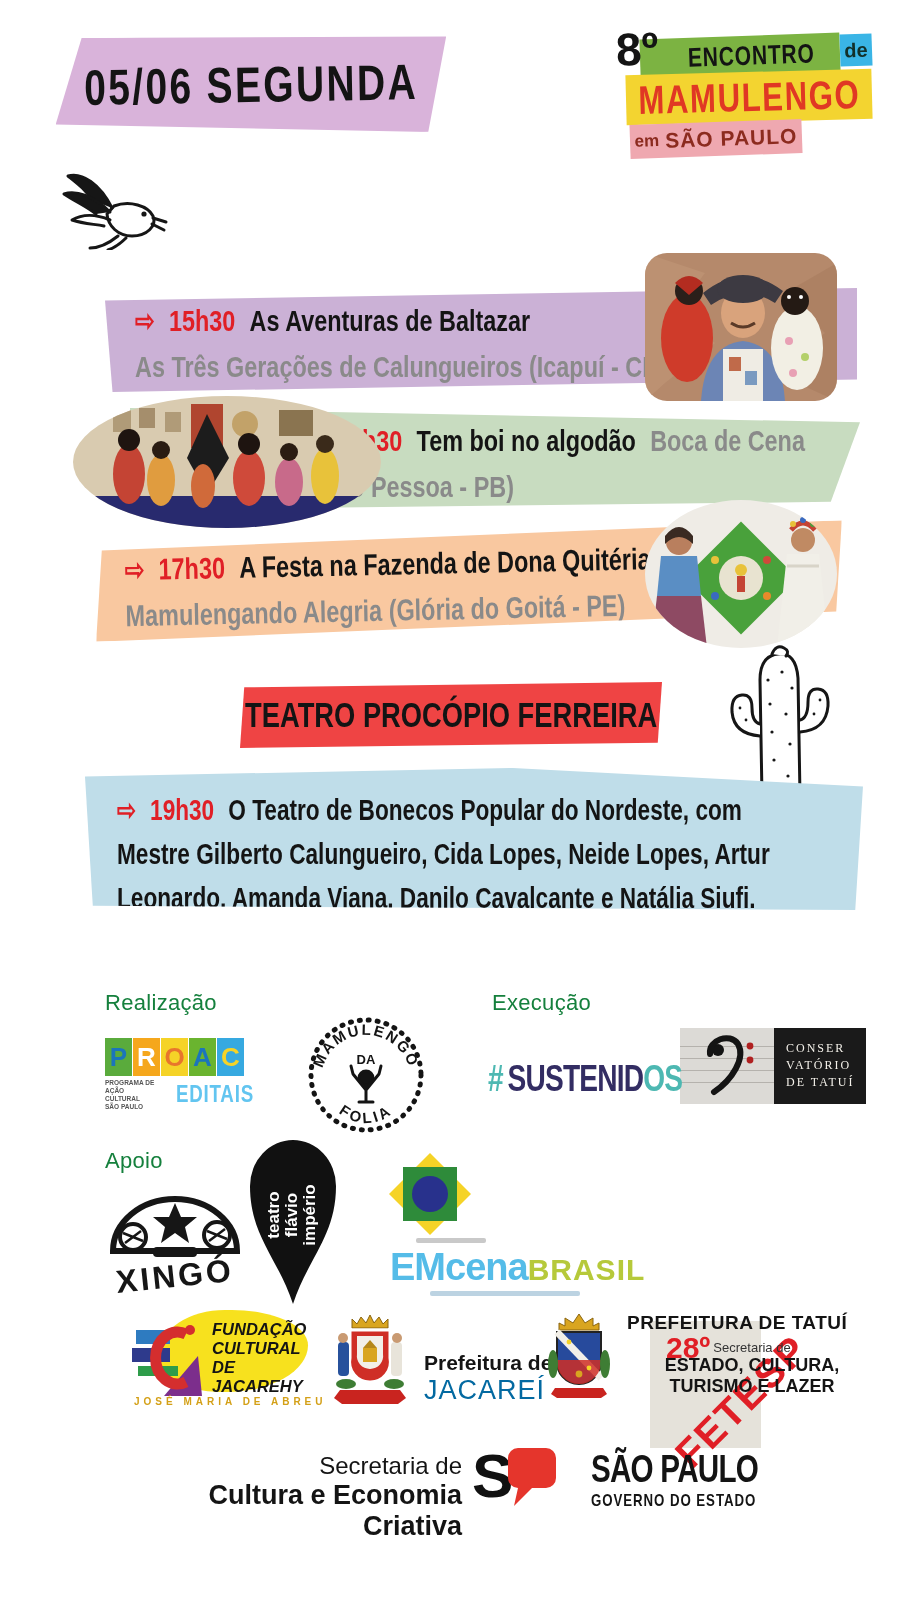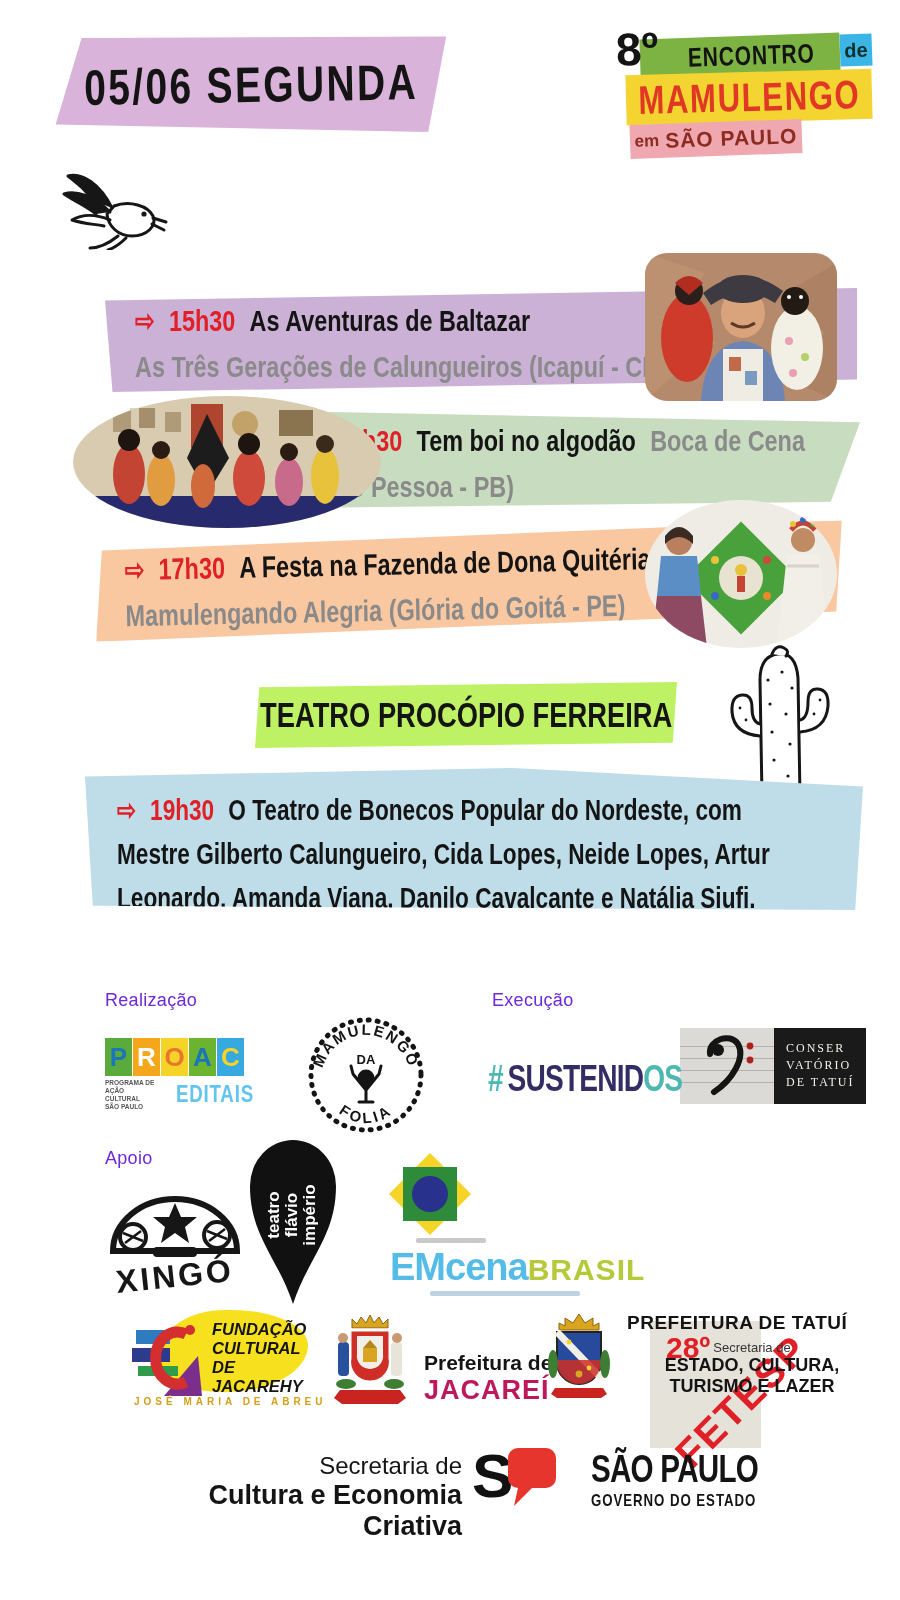--- a/index.html
+++ b/index.html
@@ -28,21 +28,21 @@
   .logo-row3{position:absolute;left:18px;top:96px;width:172px;height:34px;background:#efa8b0;transform:rotate(-2deg);
     display:flex;align-items:center;justify-content:center;gap:6px}
   .logo-em{font-size:17px;font-weight:800;color:#8c2b1f}
   .logo-sp{font-size:21px;font-weight:800;color:#8c2b1f;letter-spacing:1px}
 
   
   .venue1{left:195px;top:168px;width:502px;height:68px;background:#e2e53b;
     clip-path:polygon(2% 14%,100% 0%,98% 86%,0% 100%);display:flex;align-items:center;justify-content:center}
   .venue1 .black{font-size:37px;font-weight:800;color:#141414}
   .venue1 .red{font-size:44px;font-weight:800;color:#e42320;margin-left:10px}
-  .venue2{left:255px;top:682px;width:422px;height:66px;background:#bef264;
+  .venue2{left:240px;top:682px;width:422px;height:66px;background:#ef4444;
     clip-path:polygon(1% 8%,100% 0%,99% 92%,0% 100%);display:flex;align-items:center;justify-content:center}
   .venue2 span{font-size:35px;font-weight:800;color:#141414}
 
   
   .evt{color:#141414}
   .evt .line{height:46px;line-height:46px}
   .arrow{color:#e01f26;font-weight:800;margin-right:10px}
   .time{color:#e01f26;font-weight:800;margin-right:10px}
   .etitle{color:#141414;font-weight:800}
   .ecompany{color:#8a8a8a;font-weight:800;margin-left:10px}
@@ -58,21 +58,21 @@
 
   .evt3{left:95px;top:528px;width:748px;height:106px;background:#f9c8a0;transform:rotate(-1.2deg);
     clip-path:polygon(1% 14%,100% 0%,99% 86%,0% 100%);padding:12px 0 0 30px;font-size:30px}
   .photo3{left:645px;top:500px;width:192px;height:148px;border-radius:50%;overflow:hidden;z-index:5}
 
   .evt4{left:85px;top:768px;width:778px;height:142px;background:#bfdde9;
     clip-path:polygon(0% 6%,55% 0%,100% 13%,99% 100%,1% 97%);padding:20px 0 0 32px;font-size:29px}
   .evt4 .line{height:44px;line-height:44px}
 
   
-  .slabel{font-size:18px;color:#6d28d9;letter-spacing:.3px}
+  .slabel{font-size:22px;color:#15803d;letter-spacing:.3px}
   .proac-tiles{display:flex;gap:1px}
   .tile{width:27px;height:38px;display:flex;align-items:center;justify-content:center;font-weight:800;font-size:26px}
   .proac-small{font-size:6.5px;font-weight:700;color:#555;line-height:8px;margin-top:3px}
   .editais{font-size:24px;font-weight:800;color:#62c5f0;letter-spacing:1px}
   .sustenidos{font-weight:800;font-size:36px;letter-spacing:-1px}
   .sus-hash{color:#4db8b2;margin-right:6px}
   .sus-main{color:#332d63}
   .sus-os{color:#4db8b2}
   .conserv{display:flex}
   .conserv-gray{width:94px;height:76px;background:#dcdad6;position:relative;overflow:hidden}
@@ -90,21 +90,21 @@
   .rede-text2{font-size:25px;color:#222}
   .emcena1{font-size:38px;font-weight:800;color:#55bce8;letter-spacing:-1px}
   .emcena2{font-size:30px;font-weight:800;color:#b6c93a;letter-spacing:1px}
   .tinybar{background:#c9c9c9;height:5px;border-radius:2px}
 
   .jac-blob{position:absolute;left:40px;top:8px;width:148px;height:82px;background:#f7e11e;
     border-radius:46% 54% 58% 42%/55% 45% 60% 40%}
   .jac-text{position:absolute;left:92px;top:18px;font-size:16.5px;font-weight:800;color:#141414;line-height:19px;font-style:italic}
   .jac-sub{position:absolute;left:14px;top:94px;width:300px;font-size:10px;font-weight:700;color:#d4a017;letter-spacing:4px}
   .pref-jacarei-l1{font-size:21px;font-weight:700;color:#141414}
-  .pref-jacarei-l2{font-size:27px;font-weight:700;color:#be185d;letter-spacing:1px}
+  .pref-jacarei-l2{font-size:27px;font-weight:400;color:#0369a1;letter-spacing:1px}
   .tatui-l1{font-size:19px;font-weight:800;color:#141414;letter-spacing:.5px}
   .tatui-l2{font-size:13px;color:#333;margin-top:6px}
   .tatui-l3{font-size:18px;font-weight:800;color:#141414}
   .tatui-center{text-align:center;width:250px}
 
   
   .foot-sec{left:120px;top:1452px;width:342px;text-align:right}
   .foot-sec .l1{font-size:24px;color:#141414}
   .foot-sec .l2{font-size:27px;font-weight:800;color:#141414}
   .foot-state{left:591px;top:1448px}

